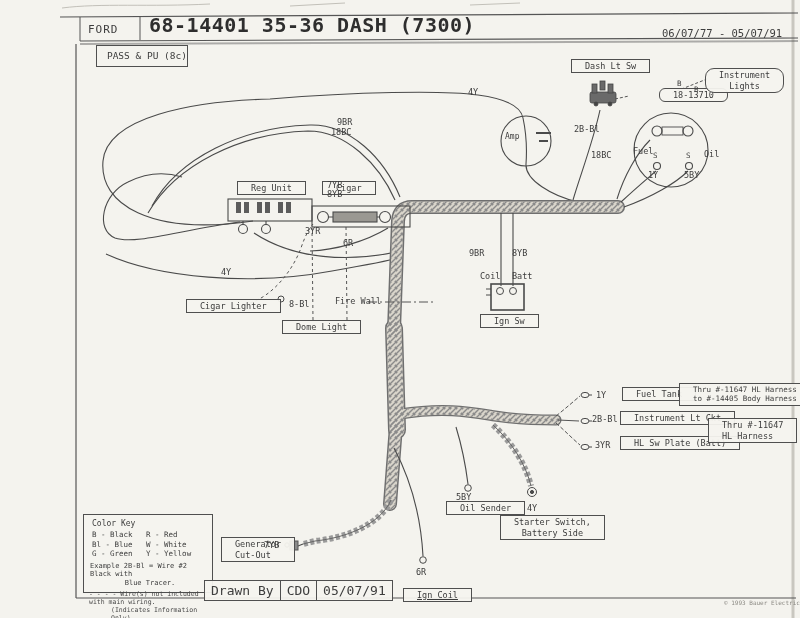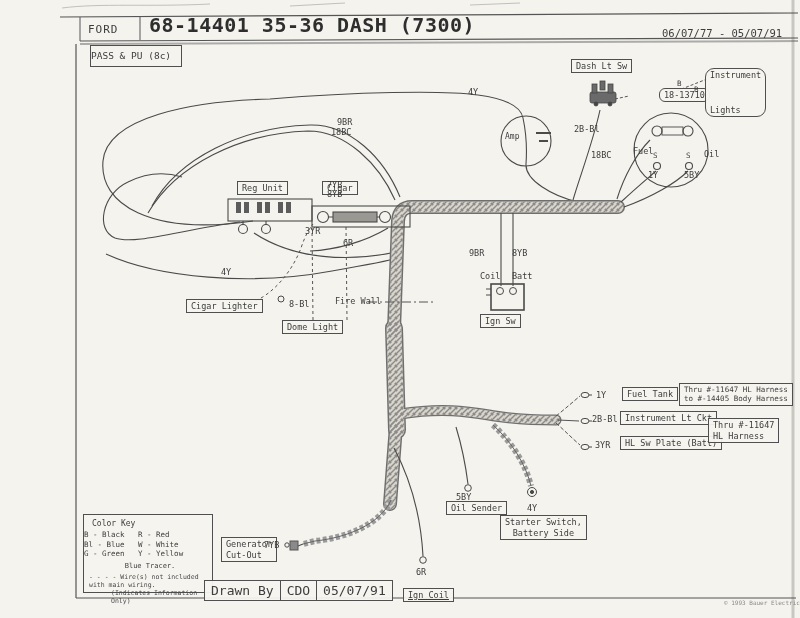--- a/index.html
+++ b/index.html
@@ -1,32 +1,32 @@
 <!DOCTYPE html>
 <html><head>
 <meta charset="utf-8">
 <style>
   html,body{margin:0;padding:0;background:#e8e7e2;}
   #page{position:relative;width:800px;height:618px;background:#f4f3ee;overflow:hidden;
         font-family:"DejaVu Sans Mono",monospace;color:#3d3d3d;}
   svg{position:absolute;left:0;top:0;}
   .lbl{position:absolute;font:8.5px/1.2 "DejaVu Sans Mono",monospace;color:#3c3c3c;white-space:nowrap;}
   .sm{font-size:7.5px;}
-  .bx{border:1px solid #4f4f4f;background:rgba(244,243,238,.95);padding:1px 4px;text-align:center;}
+  .bx{border:1px solid #4f4f4f;background:rgba(244,243,238,.95);padding:1px 13px;text-align:center;}
   .bx2{line-height:1.25;}
   #title{position:absolute;left:149px;top:15px;font:700 20px/1 "DejaVu Sans Mono",monospace;
          letter-spacing:.5px;color:#2e2e2e;}
   #ford{position:absolute;left:88px;top:23px;font-size:11px;letter-spacing:1px;}
   #daterange{position:absolute;left:662px;top:27px;font-size:10.5px;}
-  #regiontag{position:absolute;left:90px;top:45px;width:90px;height:20px;line-height:20px;
-             border:1px solid #4f4f4f;text-align:left;font-size:9.5px;}
+  #regiontag{position:absolute;left:96px;top:45px;width:90px;height:20px;line-height:20px;
+             border:1px solid #4f4f4f;text-align:right;font-size:9.5px;}
   #legend{position:absolute;left:83px;top:514px;width:128px;height:77px;border:1px solid #4f4f4f;
           font-size:7.5px;background:rgba(244,243,238,.95);}
   #legend .ttl{margin:4px 0 2px 8px;font-size:8px;}
-  #legend .grid{display:grid;grid-template-columns:54px 54px;line-height:9.5px;}
+  #legend .grid{display:grid;grid-template-columns:54px 54px;margin-left:8px;line-height:9.5px;}
   #legend .ex{margin:3px 2px 0 6px;font-size:7px;line-height:8.5px;}
   #legend .nt{margin:3px 2px 0 5px;font-size:6.5px;line-height:8px;color:#4a4a4a;}
   #drawntbl{position:absolute;left:204px;top:580px;display:flex;font-size:13px;}
   #drawntbl div{border:1px solid #4f4f4f;border-right:none;padding:2px 6px;background:rgba(244,243,238,.95);}
   #drawntbl div:last-child{border-right:1px solid #4f4f4f;}
   #copyright{position:absolute;left:724px;top:599px;font-size:6px;color:#8d8b85;}
 </style>
 </head>
 <body>
 
@@ -192,21 +192,21 @@
 
   <div id="ford">FORD</div>
   <div id="title">68-14401  35-36 DASH  (7300)</div>
   <div id="daterange">06/07/77 - 05/07/91</div>
   <div id="regiontag">PASS &amp; PU (8c)</div>
 
   <div class="lbl bx" style="left:571px;top:59px;">Dash Lt Sw</div>
   <div class="lbl bx" style="left:659px;top:88px;border-radius:6px;">18-13710</div>
   <div class="lbl bx bx2" style="left:705px;top:68px;border-radius:9px;">
     <div>Instrument</div>
-    <div style="text-align:left;margin-top:24px;">Lights</div>
+    <div style="text-align:center;">Lights</div>
   </div>
   <div class="lbl bx" style="left:237px;top:181px;">Reg Unit</div>
   <div class="lbl bx" style="left:322px;top:181px;">Cigar</div>
   <div class="lbl bx" style="left:186px;top:299px;">Cigar Lighter</div>
   <div class="lbl bx" style="left:282px;top:320px;">Dome Light</div>
   <div class="lbl bx" style="left:480px;top:314px;">Ign Sw</div>
   <div class="lbl bx" style="left:622px;top:387px;">Fuel Tank</div>
   <div class="lbl bx bx2" style="left:679px;top:383px;font-size:7.5px;">
     <div>Thru #-11647 HL Harness</div>
     <div>to #-14405 Body Harness</div>
@@ -266,20 +266,21 @@
     <div class="ttl">Color Key</div>
     <div class="grid">
       <span>B - Black</span>
       <span>R - Red</span>
       <span>Bl - Blue</span>
       <span>W - White</span>
       <span>G - Green</span>
       <span>Y - Yellow</span>
     </div>
     <div class="ex">
+      <div>Example 2B-Bl = Wire #2 Black with</div>
       <div style="text-align:center;">Blue Tracer.</div>
     </div>
     <div class="nt">
       <div>- - - -  Wire(s) not included with main wiring.</div>
       <div style="margin-left:22px;">(Indicates Information Only)</div>
     </div>
   </div>
 
   <div id="drawntbl">
     <div>Drawn By</div>

